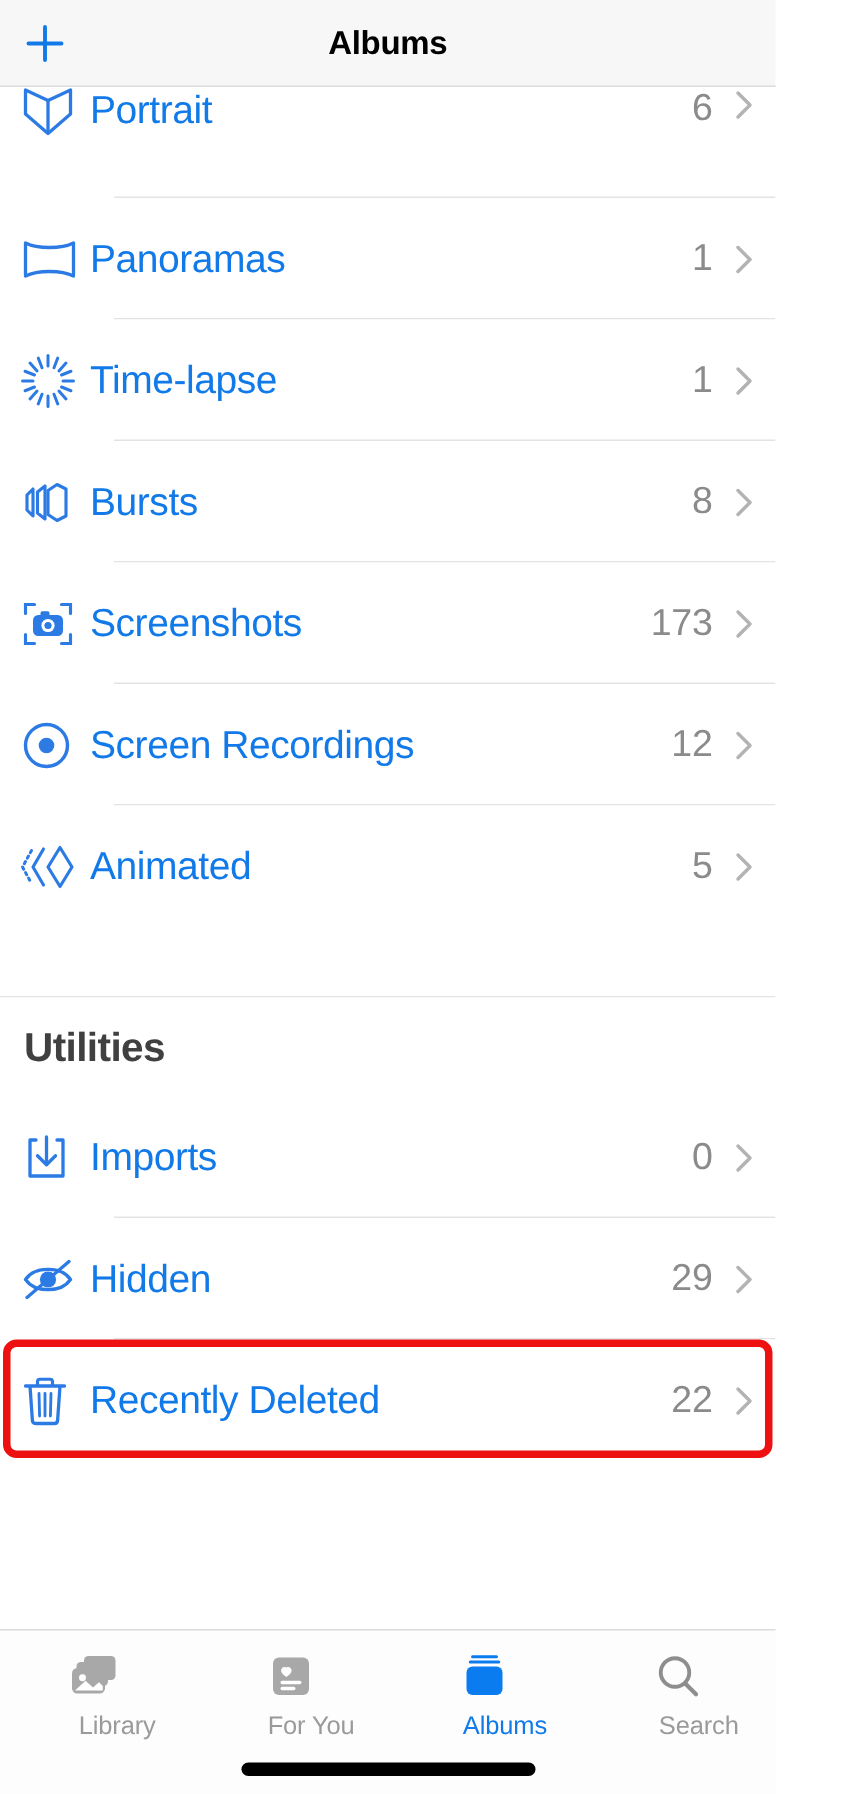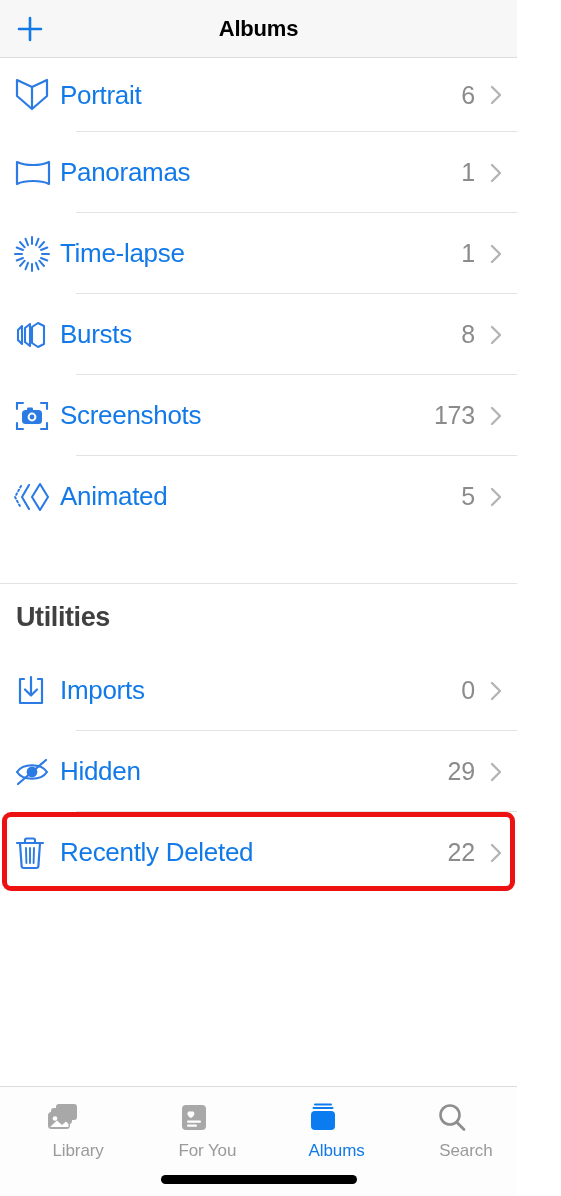--- a/index.html
+++ b/index.html
@@ -40,21 +40,21 @@
     position:relative;
   }
   .row {
     display:flex; align-items:center;
     height:81px;
     padding-left:14px; padding-right:14px;
     position:relative;
     cursor:pointer;
     background:#fff;
   }
-  .row.first { height:74px; align-items:center; padding-bottom:0; }
+  .row.first { height:74px; align-items:flex-start; padding-bottom:0; }
   .row-icon {
     width:46px; flex:0 0 46px;
     display:flex; align-items:center; justify-content:flex-start;
   }
   .row-label {
     flex:1 1 auto;
     font-size:26px; color:#127ae8;
     letter-spacing:-0.3px;
     white-space:nowrap;
   }
@@ -234,20 +234,36 @@
       <div class="row-label">Screenshots</div>
       <div class="row-count">173</div>
       <div class="chevron">
         <svg width="14" height="24" viewBox="0 0 14 24">
           <path d="M3 4 L11 12 L3 20" fill="none" stroke="#b3b3b3" stroke-width="2.3" stroke-linecap="round" stroke-linejoin="round"></path>
         </svg>
       </div>
       <div class="row-sep"></div>
     </div>
 
+    <div class="row">
+      <div class="row-icon">
+        <svg width="34" height="34" viewBox="0 0 34 34">
+          <circle cx="17" cy="17" r="14" fill="none" stroke="#2c7be5" stroke-width="2.3"></circle>
+          <circle cx="17" cy="17" r="5.2" fill="#2c7be5"></circle>
+        </svg>
+      </div>
+      <div class="row-label">Screen Recordings</div>
+      <div class="row-count">12</div>
+      <div class="chevron">
+        <svg width="14" height="24" viewBox="0 0 14 24">
+          <path d="M3 4 L11 12 L3 20" fill="none" stroke="#b3b3b3" stroke-width="2.3" stroke-linecap="round" stroke-linejoin="round"></path>
+        </svg>
+      </div>
+      <div class="row-sep"></div>
+    </div>
 
     <div class="row">
       <div class="row-icon">
         <svg width="38" height="32" viewBox="0 0 38 32">
           <path d="M26 3 L34 16 L26 29 L18 16 Z" fill="none" stroke="#2c7be5" stroke-width="2.1" stroke-linejoin="round"></path>
           <path d="M15 4 L8 16 L15 28" fill="none" stroke="#2c7be5" stroke-width="2.1" stroke-linecap="round" stroke-linejoin="round"></path>
           <path d="M7 5 L1 16 L7 27" fill="none" stroke="#2c7be5" stroke-width="2" stroke-linecap="round" stroke-dasharray="1.6 2.6"></path>
         </svg>
       </div>
       <div class="row-label">Animated</div>

